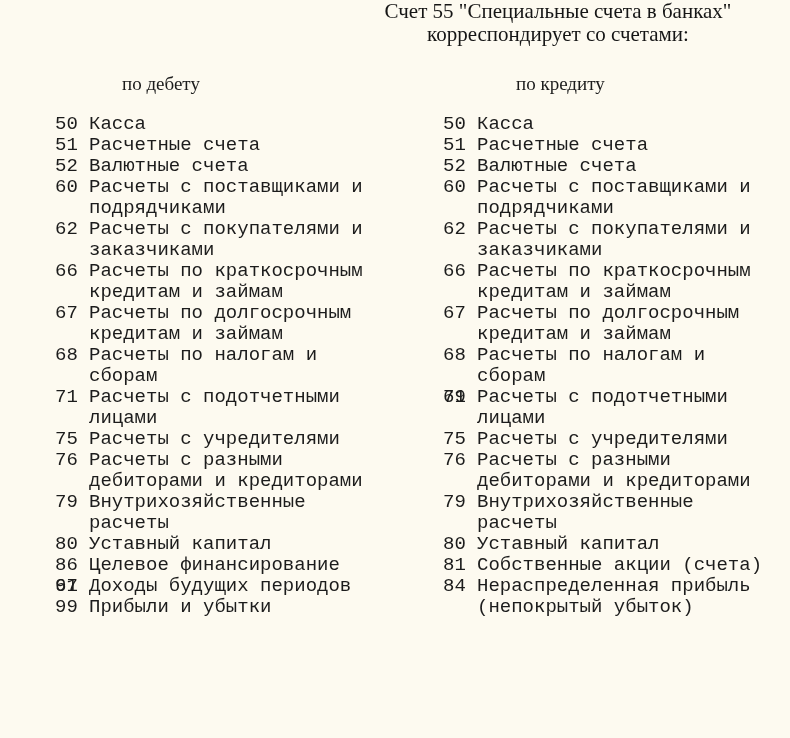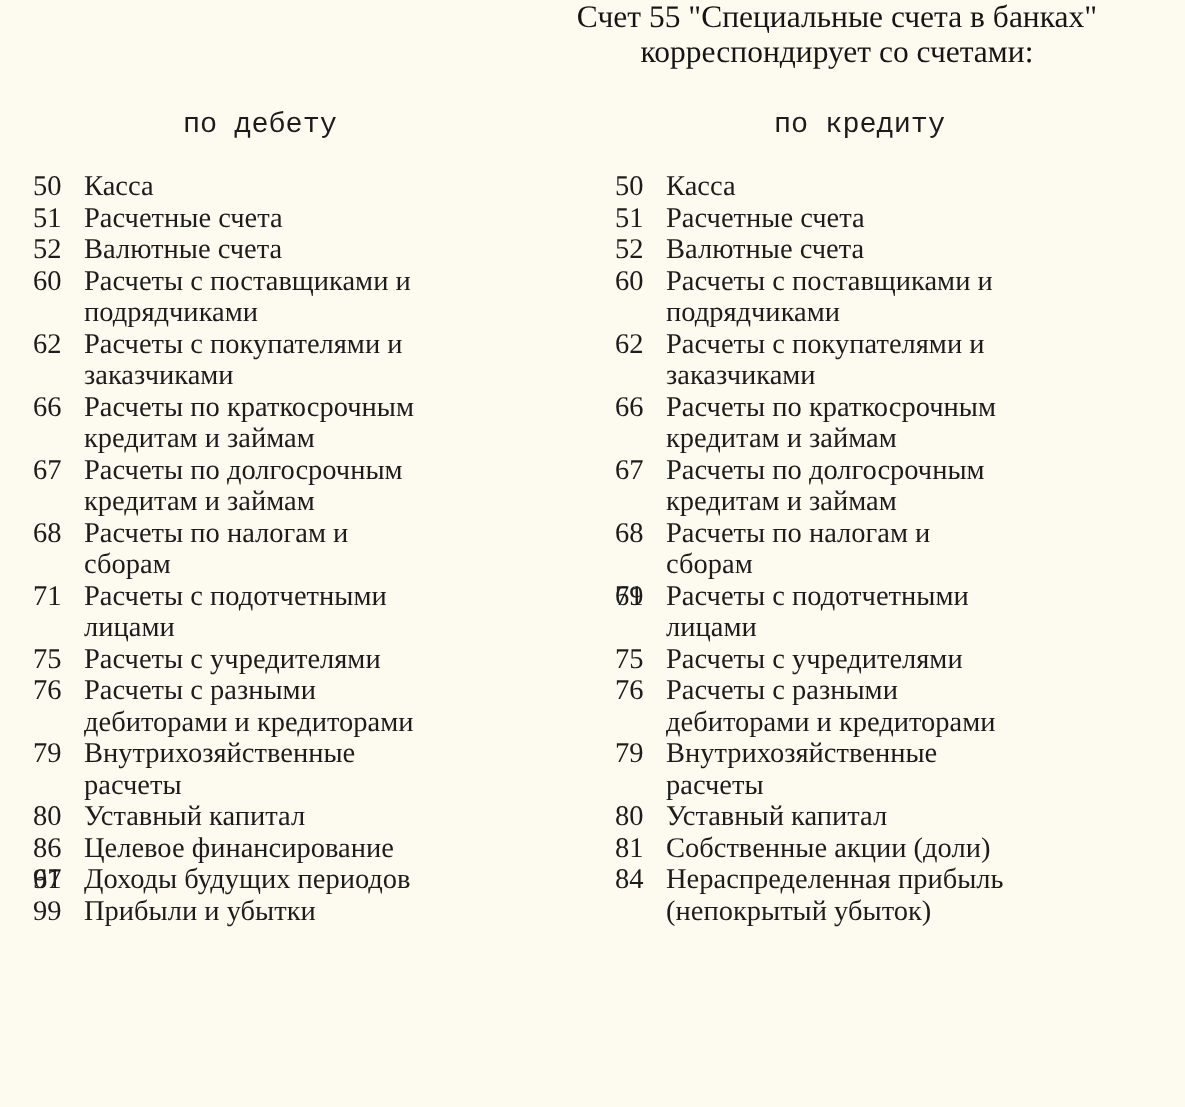--- a/index.html
+++ b/index.html
@@ -21,33 +21,34 @@
     width: 372px;
     text-align: center;
     font-family: "Liberation Serif", "DejaVu Serif", serif;
     font-size: 21px;
     line-height: 23px;
     color: #151515;
   }
   .col-header {
     position: absolute;
     top: 73px;
-    font-family: Liberation Mono, monospace;
+    font-family: Liberation Serif, serif;
     font-size: 19px;
     line-height: 21px;
     white-space: pre;
   }
   #hdr-debit  { left: 122px; }
   #hdr-credit { left: 516px; }
   .account-list {
     position: absolute;
     top: 114px;
-    font-family: Liberation Serif, serif;
+    font-family: Liberation Mono, monospace;
     font-size: 19px;
     line-height: 21px;
+    margin-left: 33px;
   }
   #debit-list  { left: 22px;  width: 336px; }
   #credit-list { left: 410px; width: 340px; }
   .account-row {
     position: relative;
     padding-left: 34px;
   }
   .account-code {
     position: absolute;
     left: 0;
@@ -115,18 +116,18 @@
 сборам</span></div>
       <div class="account-row"><span class="account-code">69</span></div>
       <div class="account-row"><span class="account-code">71</span><span class="account-name">Расчеты с подотчетными
 лицами</span></div>
       <div class="account-row"><span class="account-code">75</span><span class="account-name">Расчеты с учредителями</span></div>
       <div class="account-row"><span class="account-code">76</span><span class="account-name">Расчеты с разными
 дебиторами и кредиторами</span></div>
       <div class="account-row"><span class="account-code">79</span><span class="account-name">Внутрихозяйственные
 расчеты</span></div>
       <div class="account-row"><span class="account-code">80</span><span class="account-name">Уставный капитал</span></div>
-      <div class="account-row"><span class="account-code">81</span><span class="account-name">Собственные акции (доли)</span></div>
+      <div class="account-row"><span class="account-code">81</span><span class="account-name">Собственные акции (счета)</span></div>
       <div class="account-row"><span class="account-code">84</span><span class="account-name">Нераспределенная прибыль
 (непокрытый убыток)</span></div>
     </div>
 
 </div>
 
 </body></html>

